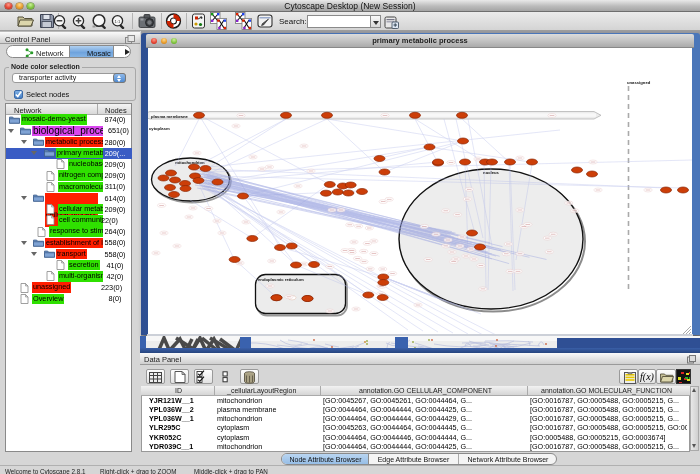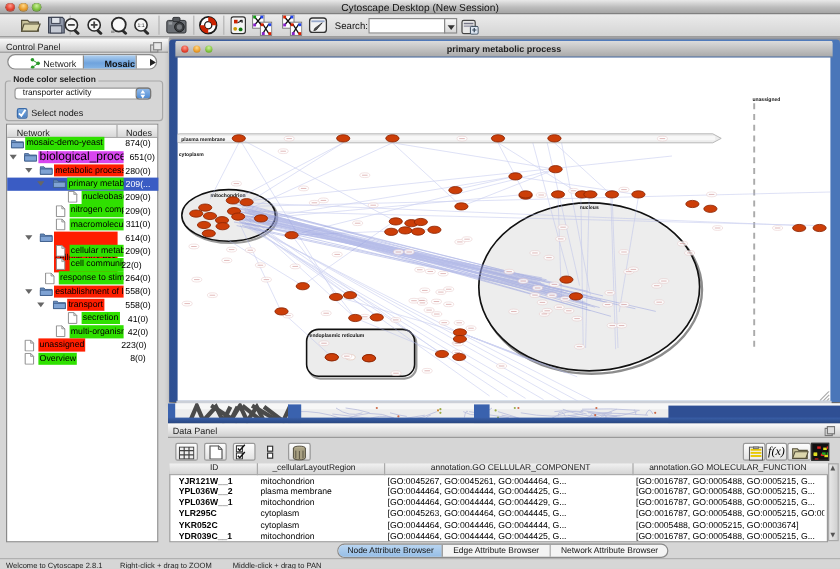--- a/index.html
+++ b/index.html
@@ -124,21 +124,21 @@
 
 <div class="abs" style="left:6px;top:45px;width:125px;height:12.5px;background:#fff;border:1px solid #8a8a8a;border-radius:6.5px;overflow:hidden">
   <div class="abs" style="left:62px;top:0;width:45px;height:12.5px;background:linear-gradient(#b0d0f0,#6fa3dd 50%,#8cbbe9);border-left:1px solid #8a8a8a;border-right:1px solid #8a8a8a"></div>
   <svg class="abs" style="left:18px;top:1.5px" width="9" height="10" viewBox="0 0 9 10">
         <circle cx="2" cy="1.8" r="1.5" fill="#2a9a2a"></circle>
         <circle cx="6.8" cy="4.8" r="1.5" fill="#2a9a2a"></circle>
         <circle cx="2.2" cy="8" r="1.5" fill="#2a9a2a"></circle>
         <path d="M2 2 L6.8 4.8 L2.2 8" stroke="#2a9a2a" stroke-width="0.8" fill="none"></path>
       </svg>
   <div class="abs" style="left:29px;top:2.5px;font-size:7.5px;color:#222">Network</div>
-  <div class="abs" style="left:80px;top:2.5px;font-size:7.5px;font-weight:bold;color:#111">Mosaic</div>
+  <div class="abs" style="left:80px;top:2.5px;font-size:7.5px;font-weight:normal;color:#111">Mosaic</div>
   <div class="abs" style="left:118px;top:3px;width:0;height:0;border-top:3.2px solid transparent;border-bottom:3.2px solid transparent;border-left:5px solid #222"></div>
 </div>
 
 <div class="abs" style="left:4px;top:67px;width:132px;height:34px;border:1px solid #a8a8a8;border-radius:3px"></div>
 <div class="abs" style="left:9px;top:63px;background:#d6d6d6;padding:0 2px;font-size:7px;font-weight:bold;color:#222">Node color selection</div>
 
 <div class="abs" style="left:12px;top:73px;width:114px;height:9.5px;background:#fff;border:1px solid #9a9a9a;border-radius:3px"></div>
 <div class="abs" style="left:19px;top:74px;font-size:7px;line-height:8.5px;color:#111">transporter activity</div>
 <div class="abs" style="left:113px;top:72.5px;width:13px;height:10.5px;background:linear-gradient(#8fb9ea,#4f8bd3);border:1px solid #777;border-radius:3px">
   <div class="abs" style="left:3px;top:1.2px;width:0;height:0;border-left:2.5px solid transparent;border-right:2.5px solid transparent;border-bottom:3px solid #fff"></div>

